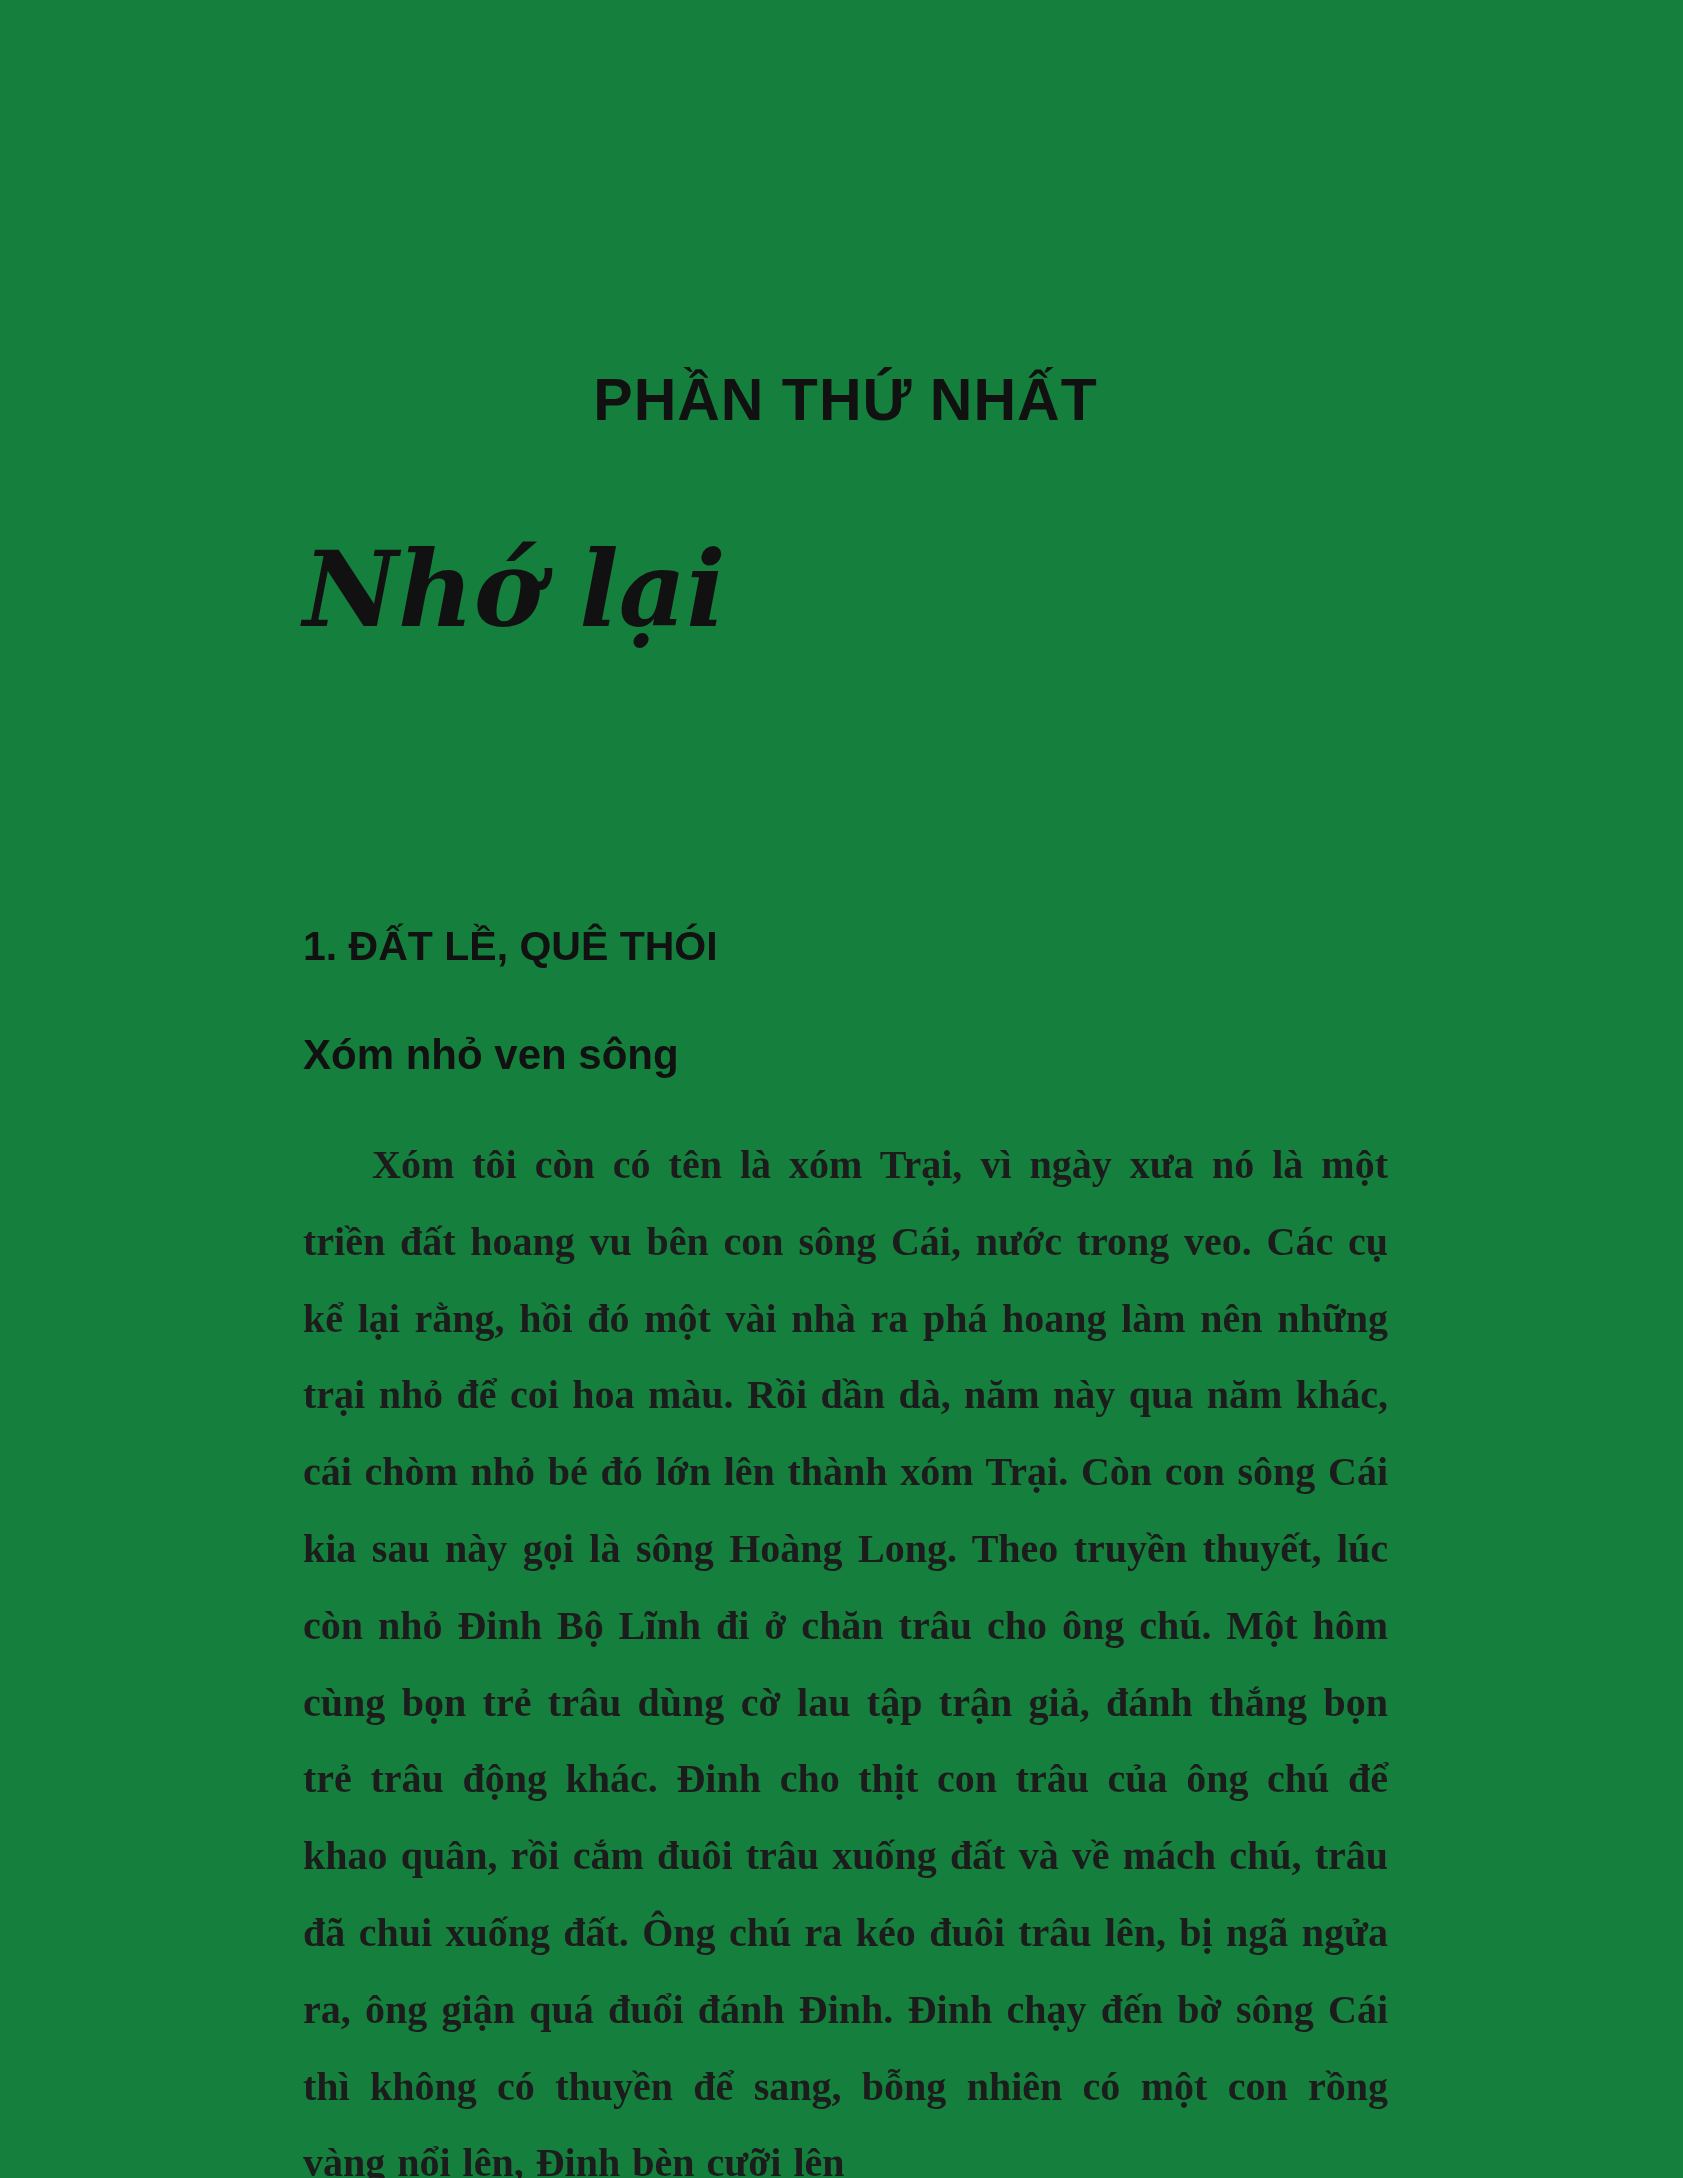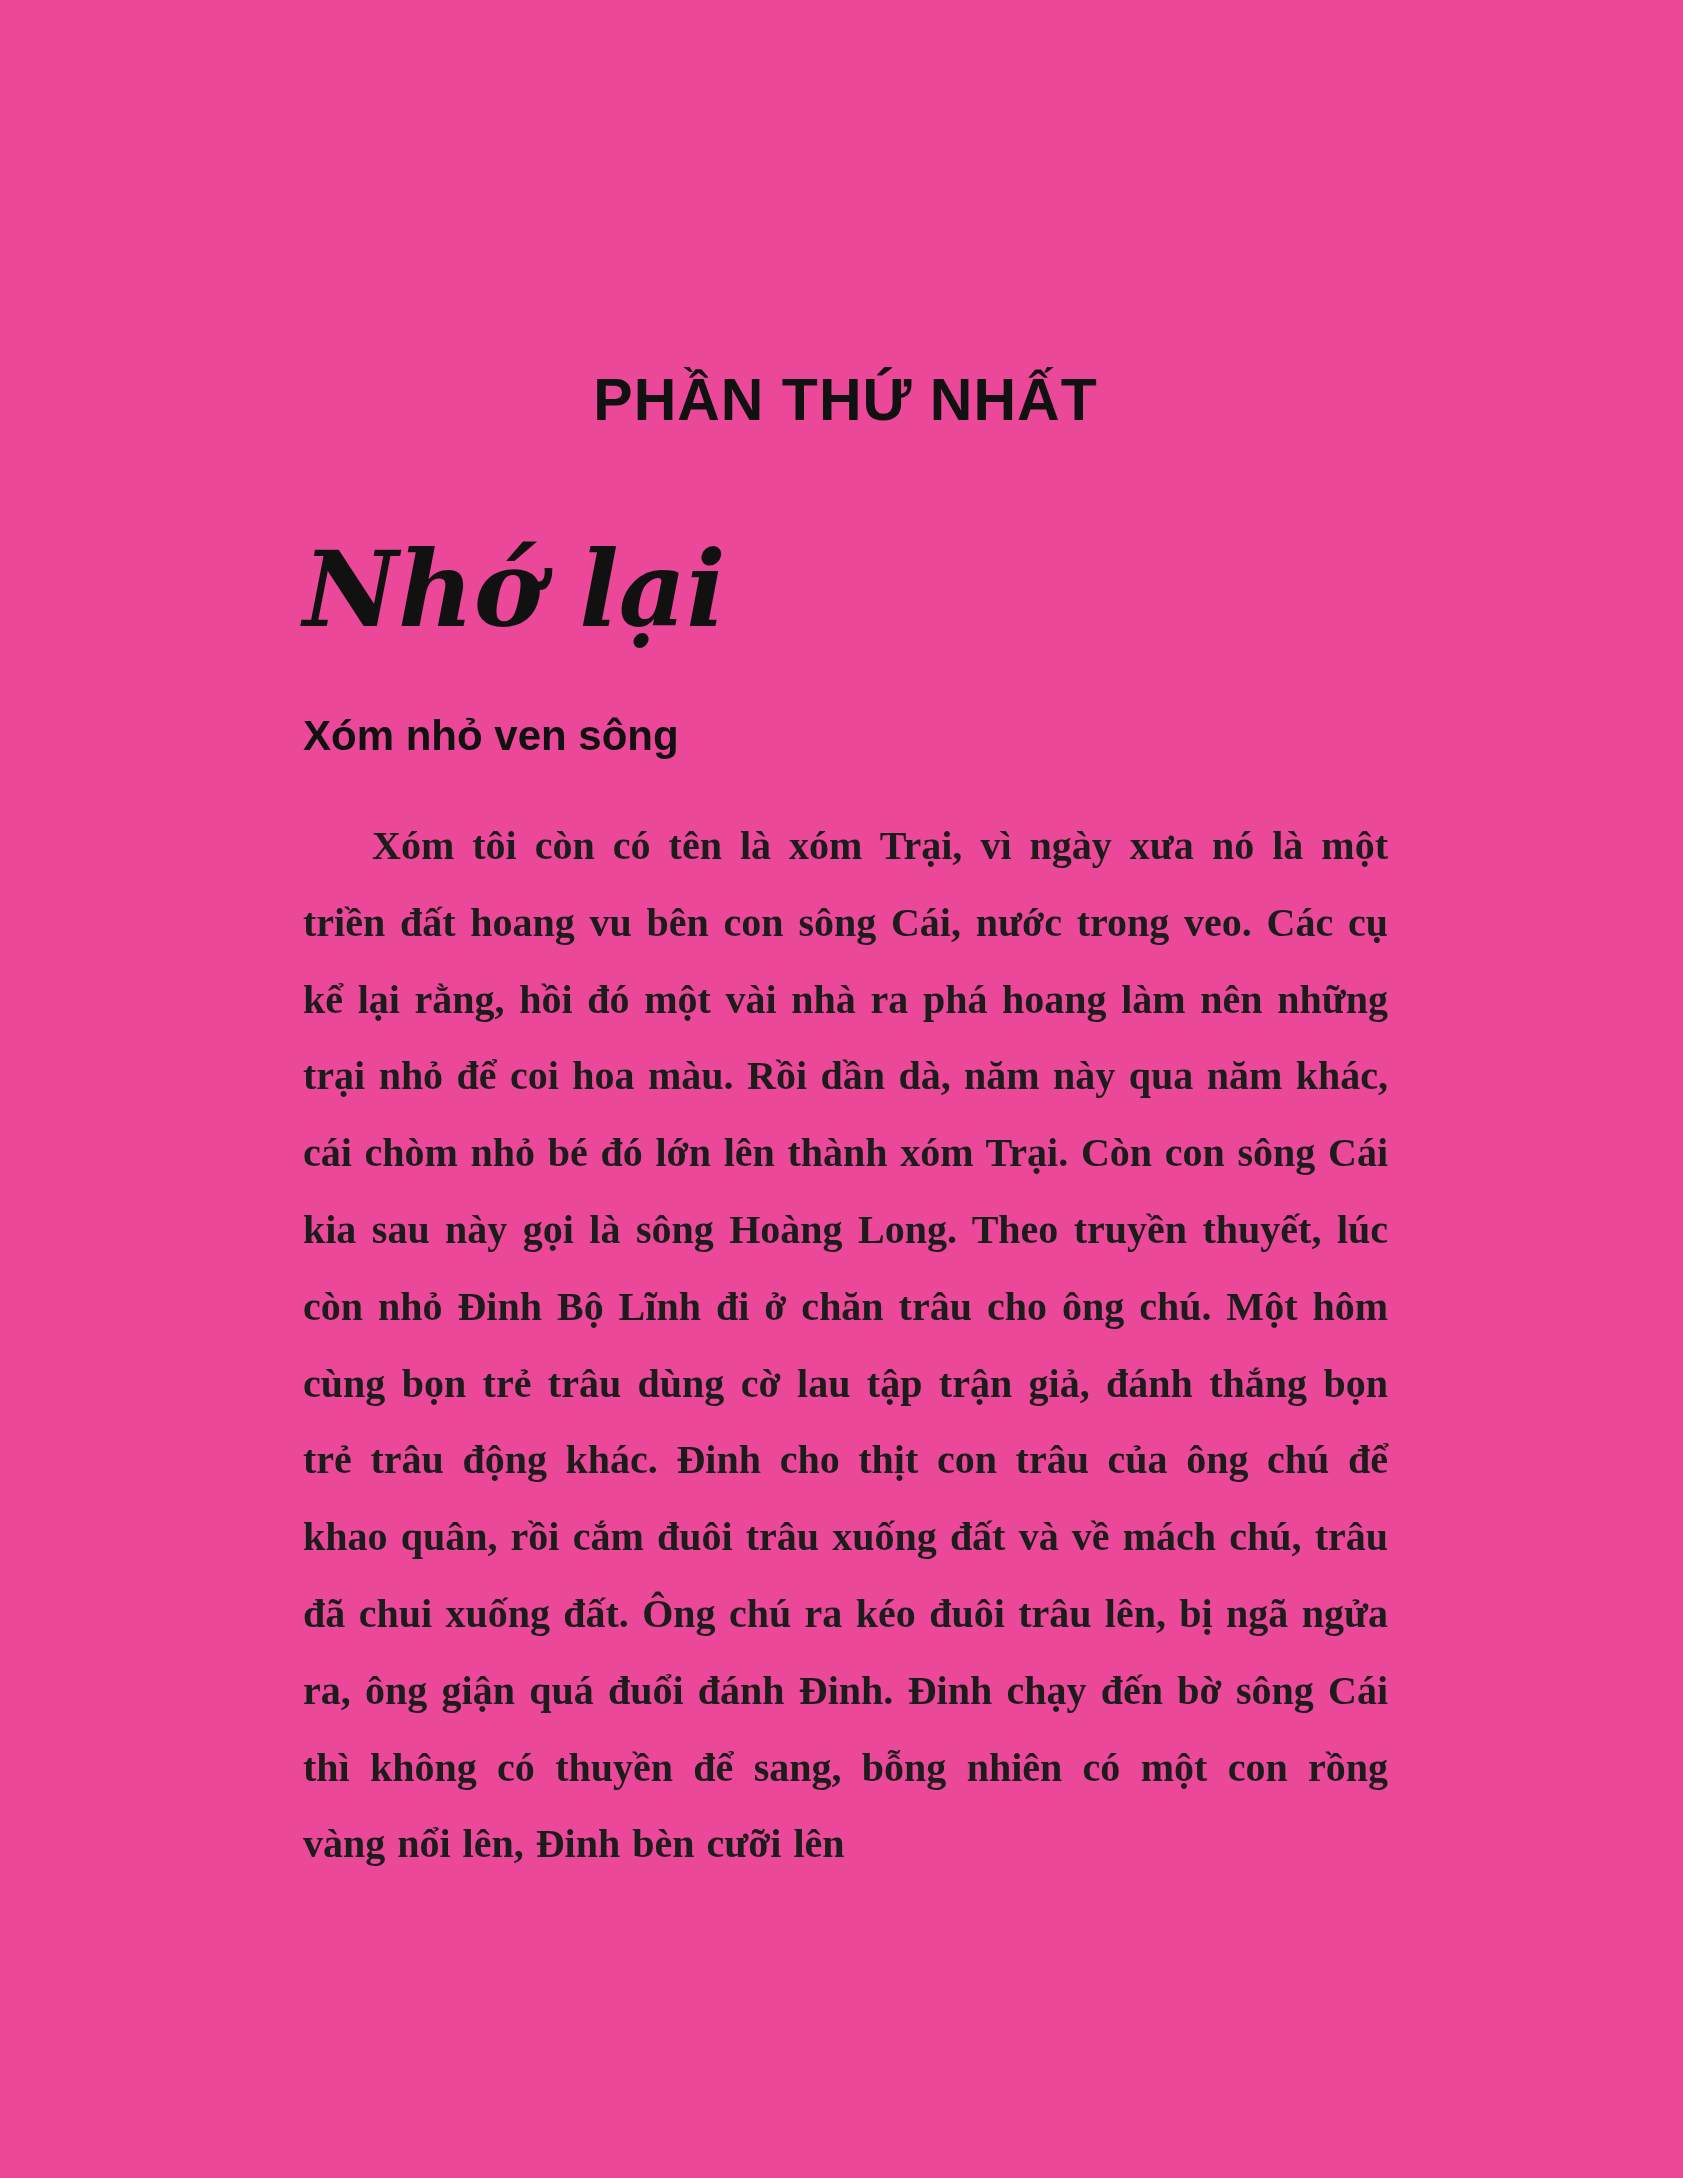--- a/index.html
+++ b/index.html
@@ -4,21 +4,21 @@
 <style>
   html, body {
     margin: 0;
     padding: 0;
     background: #ffffff;
   }
   .page {
     position: relative;
     width: 1683px;
     height: 2178px;
-    background: #ec4899;
+    background: #15803d;
     overflow: hidden;
     font-family: "Liberation Serif", serif;
     color: #1a1a1a;
   }
   .content {
     position: absolute;
     left: 303px;
     top: 0;
     width: 1085px;
   }
@@ -71,20 +71,21 @@
 </head>
 <body>
 
 <div class="page">
   <div class="content">
 
     <div class="part-title">PHẦN THỨ NHẤT</div>
 
     <div class="chapter-title">Nhớ lại</div>
 
+    <div class="section-heading">1. ĐẤT LỀ, QUÊ THÓI</div>
 
     <div class="subsection-heading">Xóm nhỏ ven sông</div>
 
     <div class="body-paragraph">Xóm tôi còn có tên là xóm Trại, vì ngày xưa nó là một triền đất hoang vu bên con sông Cái, nước trong veo. Các cụ kể lại rằng, hồi đó một vài nhà ra phá hoang làm nên những trại nhỏ để coi hoa màu. Rồi dần dà, năm này qua năm khác, cái chòm nhỏ bé đó lớn lên thành xóm Trại. Còn con sông Cái kia sau này gọi là sông Hoàng Long. Theo truyền thuyết, lúc còn nhỏ Đinh Bộ Lĩnh đi ở chăn trâu cho ông chú. Một hôm cùng bọn trẻ trâu dùng cờ lau tập trận giả, đánh thắng bọn trẻ trâu động khác. Đinh cho thịt con trâu của ông chú để khao quân, rồi cắm đuôi trâu xuống đất và về mách chú, trâu đã chui xuống đất. Ông chú ra kéo đuôi trâu lên, bị ngã ngửa ra, ông giận quá đuổi đánh Đinh. Đinh chạy đến bờ sông Cái thì không có thuyền để sang, bỗng nhiên có một con rồng vàng nổi lên, Đinh bèn cưỡi lên</div>
 
   </div>
 </div>
 
 
 </body></html>

